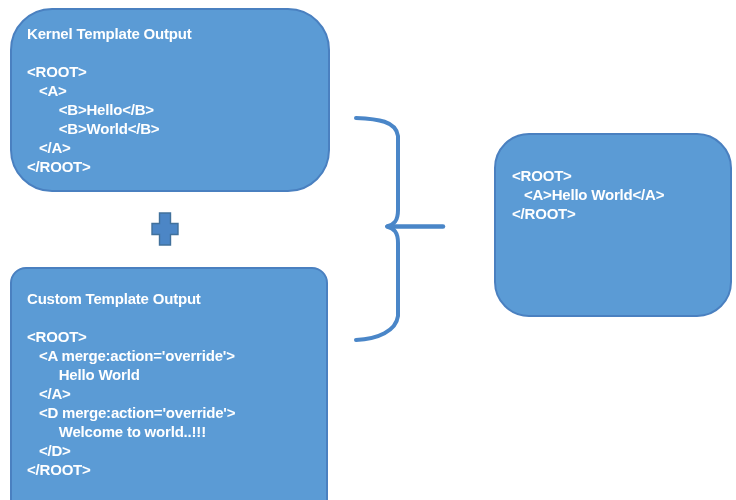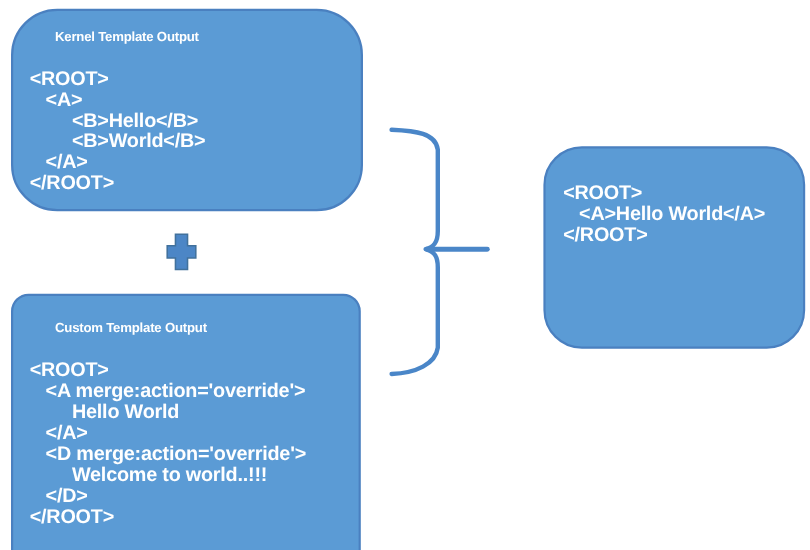--- a/index.html
+++ b/index.html
@@ -34,29 +34,28 @@
     border-radius: 16px;
     padding: 20px 15px;
   }
   .box-merged {
     left: 494px; top: 133px;
     width: 238px; height: 184px;
     border-radius: 35px;
     padding: 12px 16px;
   }
   .box-title {
-    font-size: 12px;
+    font-size: 15px;
     font-weight: bold;
     line-height: 19px;
     white-space: pre;
     letter-spacing: -0.2px;
-    margin-left: 23px;
   }
   .box-code {
-    font-size: 18px;
+    font-size: 15px;
     font-weight: bold;
     line-height: 19px;
     white-space: pre;
     margin-top: 19px;
     letter-spacing: -0.2px;
   }
   .overlay-svg {
     position: absolute;
     left: 0; top: 0;
     width: 736px; height: 500px;

